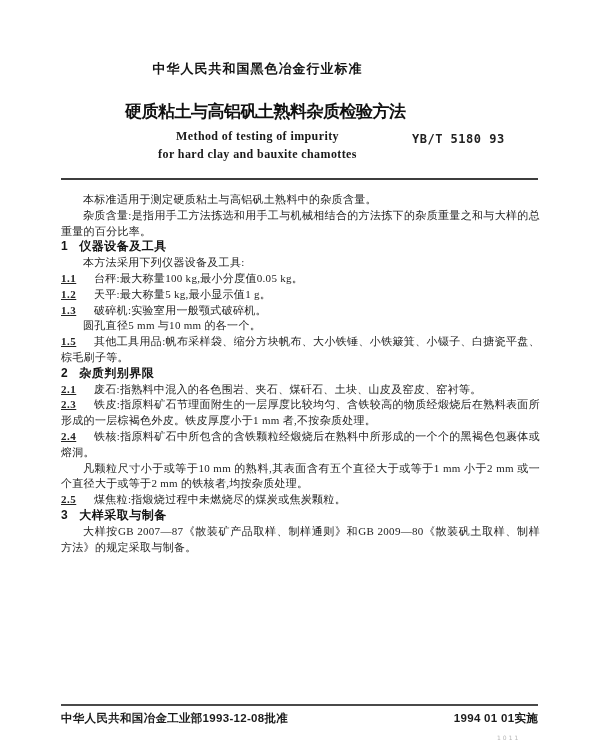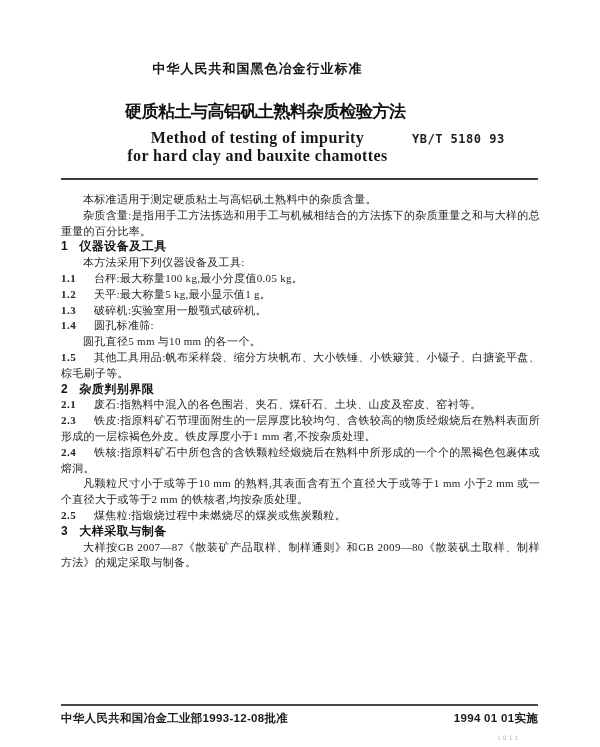--- a/index.html
+++ b/index.html
@@ -42,21 +42,21 @@
     white-space: nowrap;
     color: #222;
     margin-top: 28px;
   }
   .en-line {
     position: absolute;
     left: 61px; width: 393px;
     text-align: center;
     font-family: "Liberation Serif", serif;
     font-weight: bold;
-    font-size: 16px;
+    font-size: 12px;
     letter-spacing: 0.4px;
     color: #191919;
   }
   .en1 { top: 129px; }
   .en2 { top: 147px; }
   .rule-top {
     position: absolute;
     top: 178px; left: 61px; width: 477px; height: 2px;
     background: #3d3d3d;
   }
@@ -79,20 +79,21 @@
     font-size: 12px;
     letter-spacing: 0.5px;
     color: #141414;
   }
   .sec-no { margin-right: 11px; }
   .clause .item-no {
     font-weight: bold;
     display: inline-block;
     min-width: 33px;
     letter-spacing: 0.5px;
+    text-decoration: underline;
   }
   .rule-footer {
     position: absolute;
     top: 704px; left: 61px; width: 477px; height: 2px;
     background: #4a4a4a;
   }
   .footer-row {
     position: absolute;
     top: 711px; left: 61px; width: 477px;
     display: flex;
@@ -129,21 +130,20 @@
 
   <div class="doc-body">
     <p class="indent">本标准适用于测定硬质粘土与高铝矾土熟料中的杂质含量。</p>
     <p class="indent">杂质含量:是指用手工方法拣选和用手工与机械相结合的方法拣下的杂质重量之和与大样的总重量的百分比率。</p>
 
     <p class="sec-heading"><span class="sec-no">1</span><span>仪器设备及工具</span></p>
     <p class="indent">本方法采用下列仪器设备及工具:</p>
     <p class="clause"><span class="item-no">1.1</span><span>台秤:最大称量100 kg,最小分度值0.05 kg。</span></p>
     <p class="clause"><span class="item-no">1.2</span><span>天平:最大称量5 kg,最小显示值1 g。</span></p>
     <p class="clause"><span class="item-no">1.3</span><span>破碎机:实验室用一般颚式破碎机。</span></p>
-    <p class="clause"><span class="item-no">1.4</span><span>圆孔标准筛:</span></p>
     <p class="indent">圆孔直径5 mm 与10 mm 的各一个。</p>
     <p class="clause"><span class="item-no">1.5</span><span>其他工具用品:帆布采样袋、缩分方块帆布、大小铁锤、小铁簸箕、小镊子、白搪瓷平盘、棕毛刷子等。</span></p>
 
     <p class="sec-heading"><span class="sec-no">2</span><span>杂质判别界限</span></p>
     <p class="clause"><span class="item-no">2.1</span><span>废石:指熟料中混入的各色围岩、夹石、煤矸石、土块、山皮及窑皮、窑衬等。</span></p>
     <p class="clause"><span class="item-no">2.3</span><span>铁皮:指原料矿石节理面附生的一层厚度比较均匀、含铁较高的物质经煅烧后在熟料表面所形成的一层棕褐色外皮。铁皮厚度小于1 mm 者,不按杂质处理。</span></p>
     <p class="clause"><span class="item-no">2.4</span><span>铁核:指原料矿石中所包含的含铁颗粒经煅烧后在熟料中所形成的一个个的黑褐色包裹体或熔洞。</span></p>
     <p class="indent">凡颗粒尺寸小于或等于10 mm 的熟料,其表面含有五个直径大于或等于1 mm 小于2 mm 或一个直径大于或等于2 mm 的铁核者,均按杂质处理。</p>
     <p class="clause"><span class="item-no">2.5</span><span>煤焦粒:指煅烧过程中未燃烧尽的煤炭或焦炭颗粒。</span></p>
 

